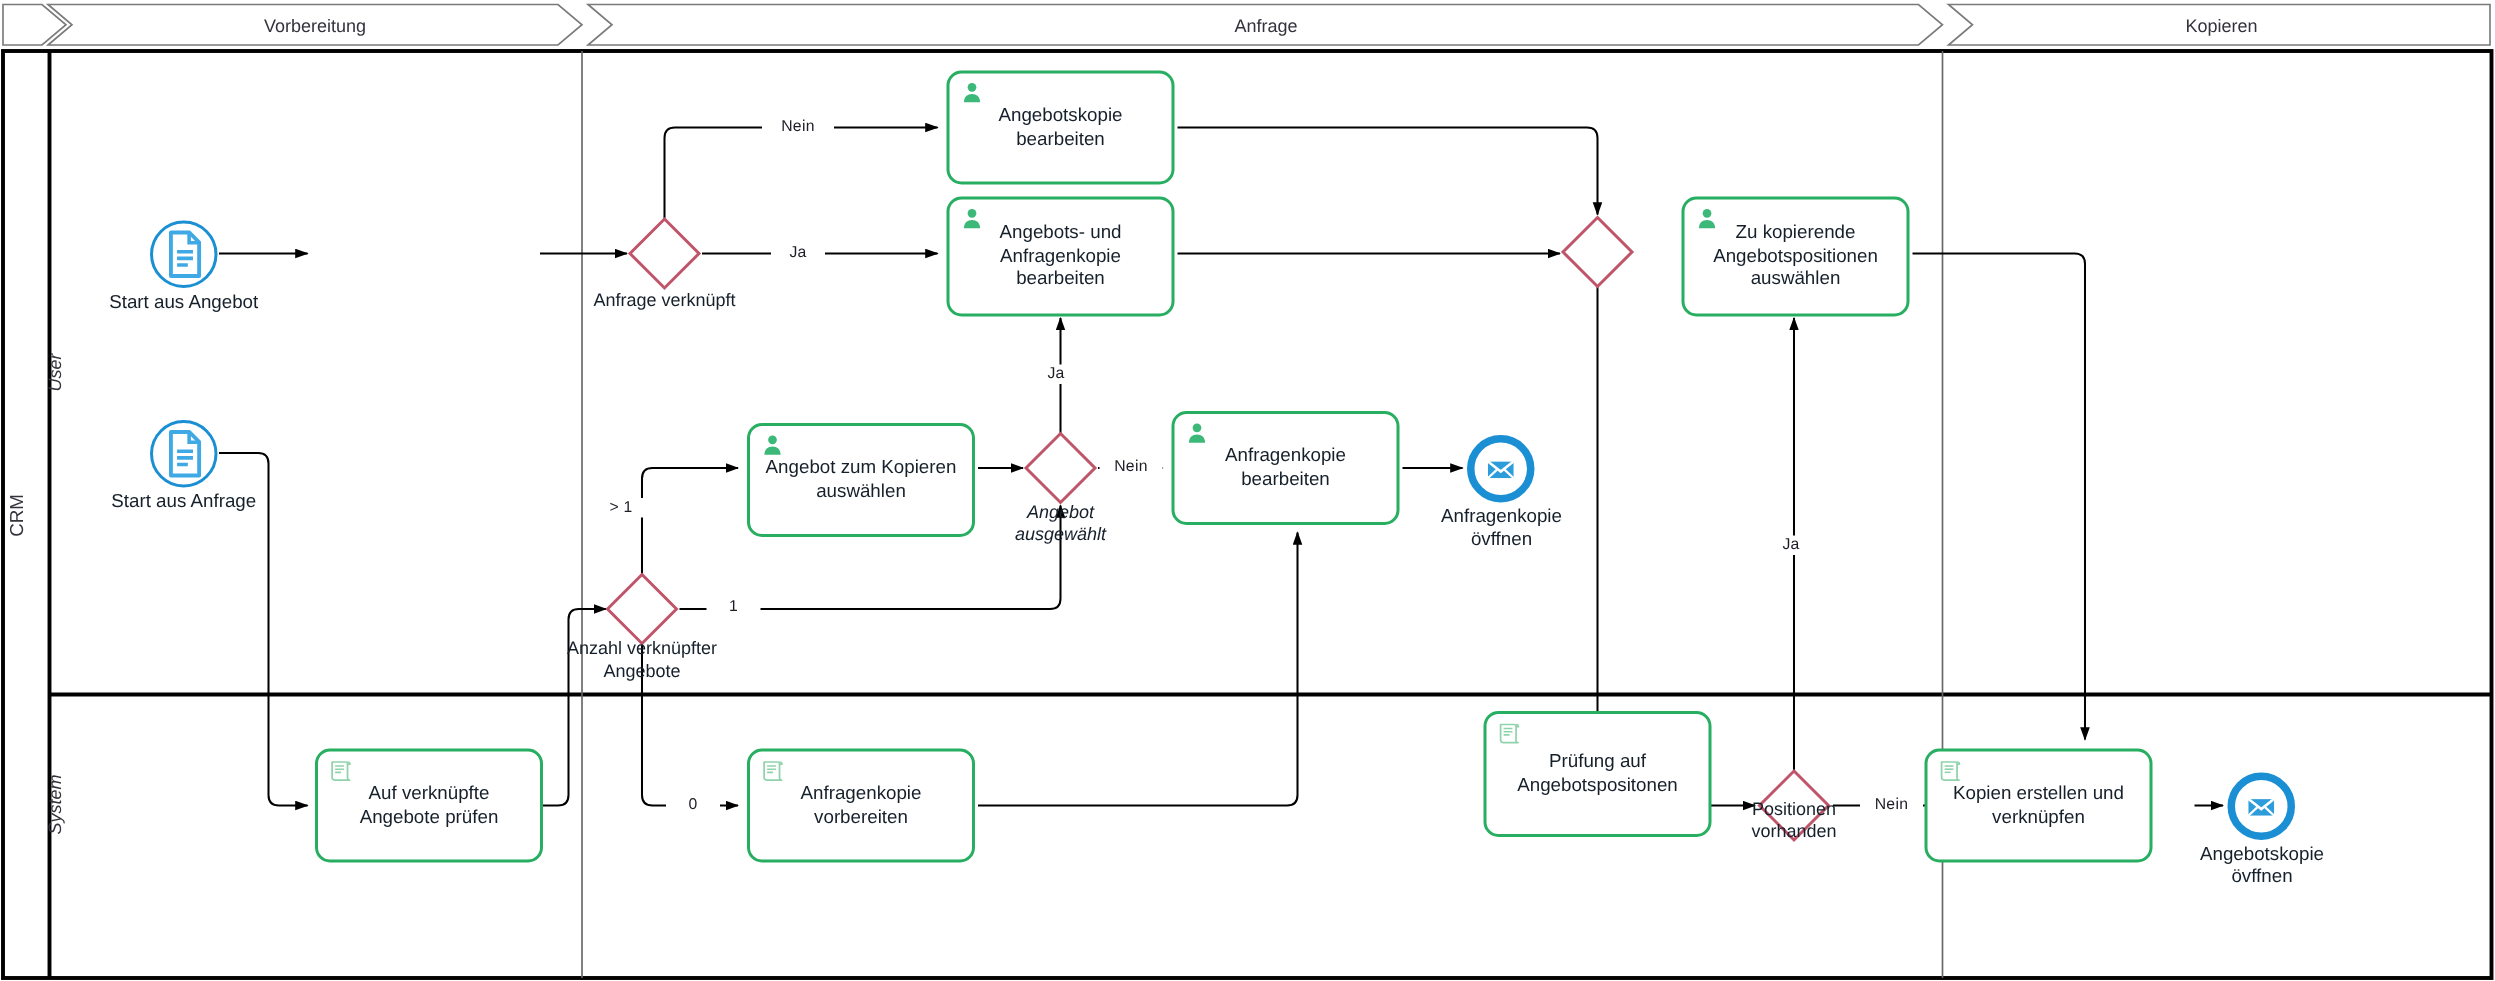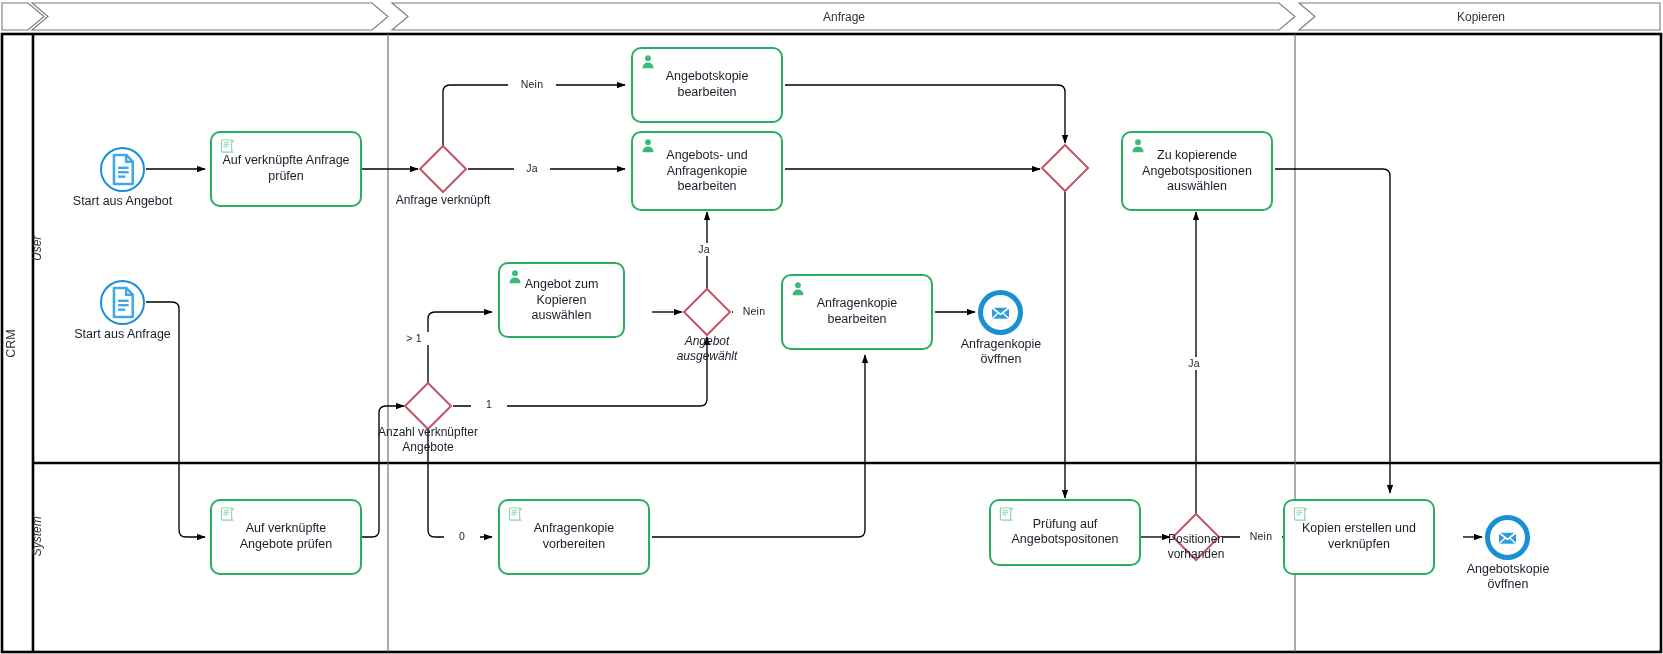--- a/index.html
+++ b/index.html
@@ -193,20 +193,21 @@
 
     <g fill="#ffffff" stroke="#c0556a" stroke-width="2">
       <path d="M443,146 L466,169 L443,192 L420,169 Z"></path>
       <path d="M707,289 L730,312 L707,335 L684,312 Z"></path>
       <path d="M428,383 L451,406 L428,429 L405,406 Z"></path>
       <path d="M1065,145 L1088,168 L1065,191 L1042,168 Z"></path>
       <path d="M1196,514 L1219,537 L1196,560 L1173,537 Z"></path>
     </g>
   </svg>
 
+  <div class="lbl phase-label" style="left:32px;top:10px;width:356px;">Vorbereitung</div>
   <div class="lbl phase-label" style="left:400px;top:10px;width:888px;">Anfrage</div>
   <div class="lbl phase-label" style="left:1306px;top:10px;width:350px;">Kopieren</div>
 
   <div class="lbl pool-label vert rot-ccw" style="left:-58px;top:336px;width:140px;">CRM</div>
   <div class="lbl lane-label vert rot-ccw" style="left:-13px;top:241px;width:100px;">User</div>
   <div class="lbl lane-label vert rot-ccw" style="left:-13px;top:529px;width:100px;">System</div>
 
   <div class="evt start" style="left:100px;top:147px;width:45px;height:45px;">
     <svg class="eicon" viewBox="0 0 24 24">
         <use href="#ico-doc"></use>
@@ -230,46 +231,39 @@
 övffnen</div>
 
   <div class="evt end" style="left:1485px;top:515px;width:45px;height:45px;">
     <svg class="eicon" viewBox="0 0 24 24">
         <use href="#ico-mail"></use>
       </svg>
   </div>
   <div class="lbl event-label" style="left:1447px;top:562px;width:122px;">Angebotskopie
 övffnen</div>
 
-  <div class="task" style="left:210px;top:131px;width:152px;height:76px;">
-    <svg class="ticon" viewBox="0 0 16 16">
-        <use href="#ico-script"></use>
-      </svg>
-    <div class="tlabel">Auf verknüpfte Anfrage
-prüfen</div>
-  </div>
 
   <div class="task" style="left:631px;top:47px;width:152px;height:76px;">
     <svg class="ticon" viewBox="0 0 16 16">
         <use href="#ico-user"></use>
       </svg>
     <div class="tlabel">Angebotskopie
 bearbeiten</div>
   </div>
 
   <div class="task" style="left:631px;top:131px;width:152px;height:80px;">
     <svg class="ticon" viewBox="0 0 16 16">
         <use href="#ico-user"></use>
       </svg>
     <div class="tlabel">Angebots- und
 Anfragenkopie
 bearbeiten</div>
   </div>
 
-  <div class="task" style="left:498px;top:262px;width:127px;height:76px;">
+  <div class="task" style="left:498px;top:282px;width:152px;height:76px;">
     <svg class="ticon" viewBox="0 0 16 16">
         <use href="#ico-user"></use>
       </svg>
     <div class="tlabel">Angebot zum Kopieren
 auswählen</div>
   </div>
 
   <div class="task" style="left:781px;top:274px;width:152px;height:76px;">
     <svg class="ticon" viewBox="0 0 16 16">
         <use href="#ico-user"></use>
@@ -296,21 +290,21 @@
   </div>
 
   <div class="task" style="left:498px;top:499px;width:152px;height:76px;">
     <svg class="ticon" viewBox="0 0 16 16">
         <use href="#ico-script"></use>
       </svg>
     <div class="tlabel">Anfragenkopie
 vorbereiten</div>
   </div>
 
-  <div class="task" style="left:989px;top:499px;width:152px;height:67px;">
+  <div class="task" style="left:989px;top:474px;width:152px;height:84px;">
     <svg class="ticon" viewBox="0 0 16 16">
         <use href="#ico-script"></use>
       </svg>
     <div class="tlabel">Prüfung auf
 Angebotspositonen</div>
   </div>
 
   <div class="task" style="left:1283px;top:499px;width:152px;height:76px;">
     <svg class="ticon" viewBox="0 0 16 16">
         <use href="#ico-script"></use>

